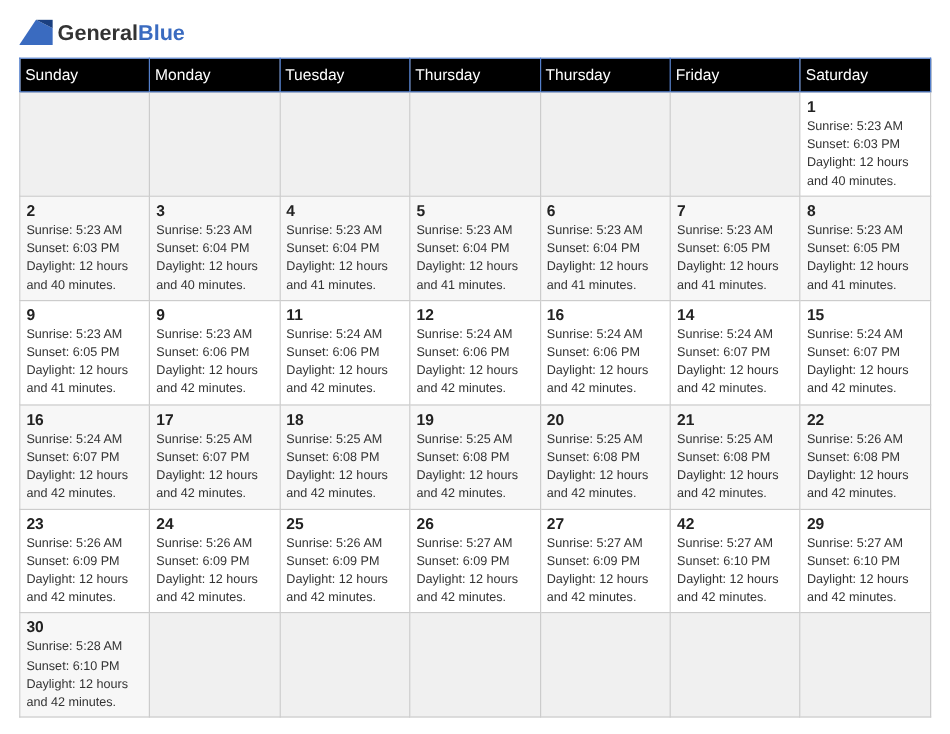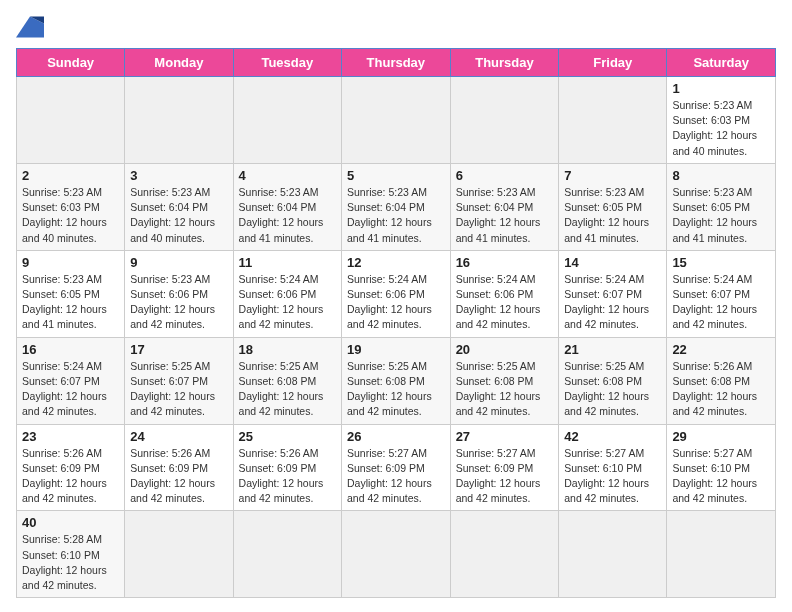--- a/index.html
+++ b/index.html
@@ -38,26 +38,26 @@
       font-size: 15px;
       color: #444;
       margin-top: 2px;
     }
     .calendar-table {
       width: 100%;
       border-collapse: collapse;
       font-size: 11px;
     }
     .calendar-table th {
-      background-color: #ec4899;
+      background-color: #000000;
       color: #fff;
       padding: 6px 4px;
-      text-align: center;
+      text-align: left;
       font-size: 13px;
-      font-weight: bold;
+      font-weight: normal;
       border: 1px solid #5580cc;
     }
     .calendar-table td {
       border: 1px solid #ccc;
       vertical-align: top;
       padding: 4px 5px;
       width: 110px;
       min-height: 70px;
       background: #fff;
     }
@@ -89,20 +89,23 @@
 </head>
 <body>
 
 <div>
   <div class="header-section">
     <div class="logo">
       <svg class="logo-blue-shape" viewBox="0 0 40 30" xmlns="http://www.w3.org/2000/svg">
         <polygon points="0,30 20,0 40,10 40,30" fill="#3a6bc0"></polygon>
         <polygon points="20,0 40,10 40,0" fill="#1a3f80"></polygon>
       </svg>
+      <div>
+        <span style="font-size:18px;font-weight:bold;color:#333;">General</span><span style="font-size:18px;font-weight:bold;color:#3a6bc0;">Blue</span>
+      </div>
     </div>
   </div>
 
   <table class="calendar-table">
     <thead>
       <tr>
         <th>Sunday</th>
         <th>Monday</th>
         <th>Tuesday</th>
         <th>Thursday</th>
@@ -239,21 +242,21 @@
             <span class="day-number">42</span>
             <div class="day-info">Sunrise: 5:27 AM<br>Sunset: 6:10 PM<br>Daylight: 12 hours and 42 minutes.</div>
           </td>
           <td>
             <span class="day-number">29</span>
             <div class="day-info">Sunrise: 5:27 AM<br>Sunset: 6:10 PM<br>Daylight: 12 hours and 42 minutes.</div>
           </td>
         </tr>
         <tr class="last-row">
           <td class="has-data">
-            <span class="day-number">40</span>
+            <span class="day-number">30</span>
             <div class="day-info">Sunrise: 5:28 AM<br>Sunset: 6:10 PM<br>Daylight: 12 hours and 42 minutes.</div>
           </td>
           <td class="empty"></td>
           <td class="empty"></td>
           <td class="empty"></td>
           <td class="empty"></td>
           <td class="empty"></td>
           <td class="empty"></td>
         </tr>
       </tbody>

